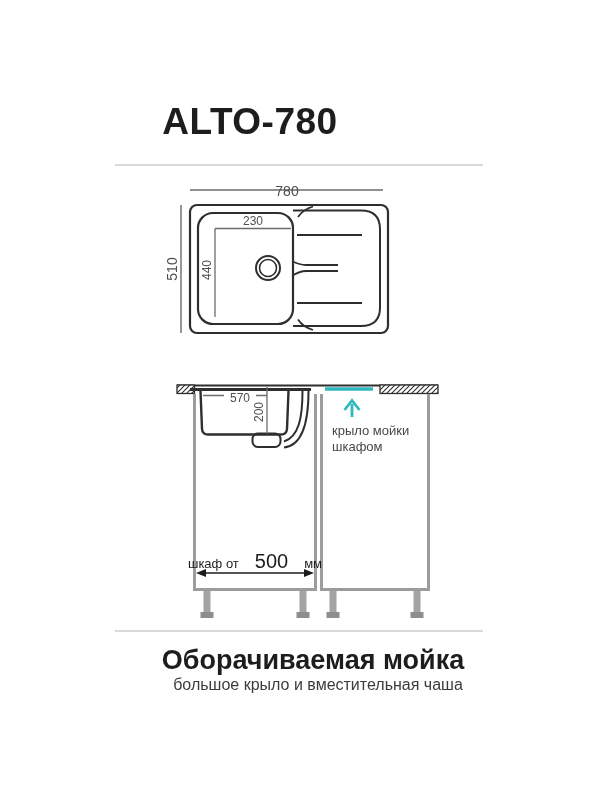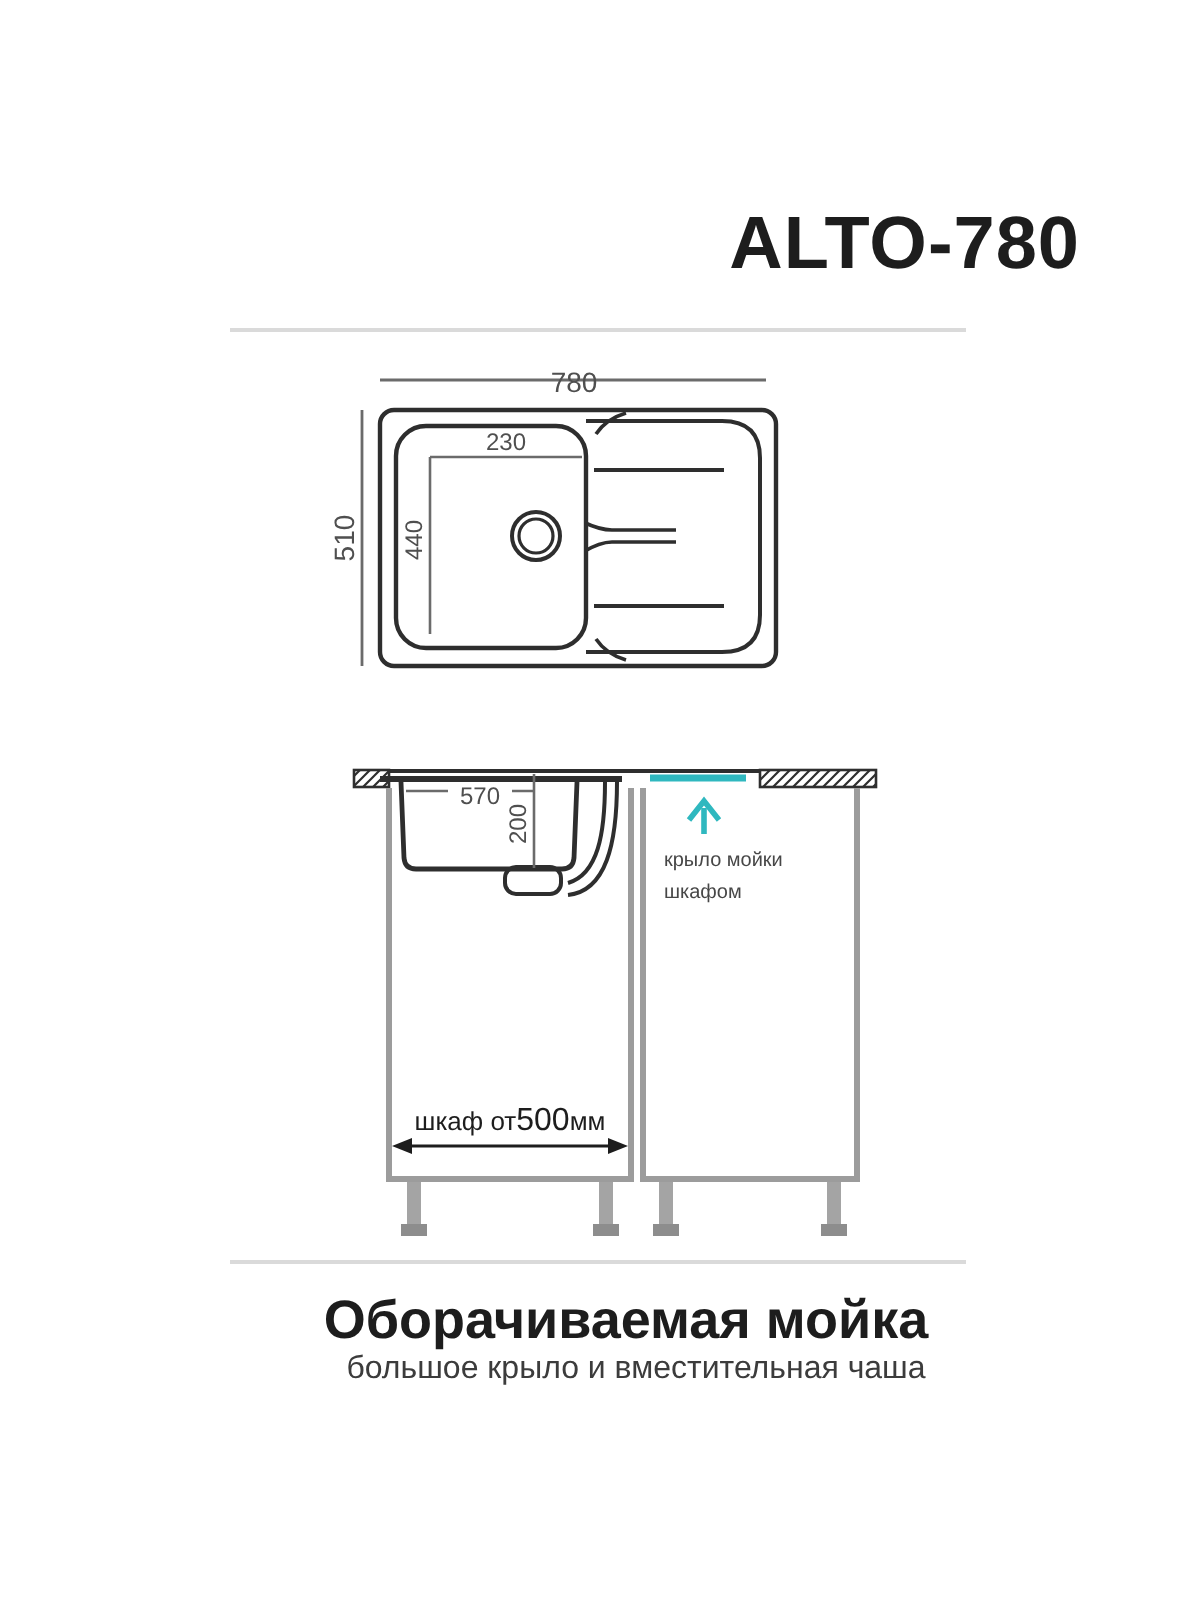--- a/index.html
+++ b/index.html
@@ -2,37 +2,37 @@
 <html><head>
 <meta charset="utf-8">
 <style>
   html,body{margin:0;padding:0;background:#ffffff;}
   .canvas{
     position:relative;width:600px;height:800px;background:#ffffff;overflow:hidden;
     font-family:"Liberation Sans", sans-serif;color:#1d1d1d;
   }
   .abs{position:absolute;}
   .model-title{
-    left:0;top:101px;width:500px;text-align:right;
-    font-size:37px;font-weight:bold;letter-spacing:0.5px;color:#1d1d1d;margin-left:40px;
+    left:0;top:101px;width:500px;text-align:center;
+    font-size:37px;font-weight:bold;letter-spacing:0.5px;color:#1d1d1d;
   }
   .divider{height:2px;background:#dadada;left:115px;width:368px;}
   .dim-label{font-size:14px;color:#4f4f4f;text-align:center;}
   .dim-label-sm{font-size:12px;color:#4f4f4f;text-align:center;}
   .rot{transform:rotate(-90deg);transform-origin:center center;}
   .note{
     left:332px;top:423px;width:120px;
-    font-size:10px;line-height:16.2px;color:#474747;
+    font-size:13px;line-height:16.2px;color:#474747;
   }
   .cab-dim{
     left:175px;top:551px;width:160px;text-align:center;line-height:20px;color:#1d1d1d;
     white-space:nowrap;
   }
   .cab-dim .small{font-size:13px;}
-  .cab-dim .big{font-size:16px;margin:0 0;}
+  .cab-dim .big{font-size:20px;margin:0 16px;}
   .footer-title{
     left:13px;top:645px;width:600px;text-align:center;
     font-size:27px;font-weight:bold;color:#1d1d1d;
   }
   .footer-subtitle{
     left:18px;top:676px;width:600px;text-align:center;
     font-size:16px;color:#3c3c3c;
   }
 </style>
 </head>

